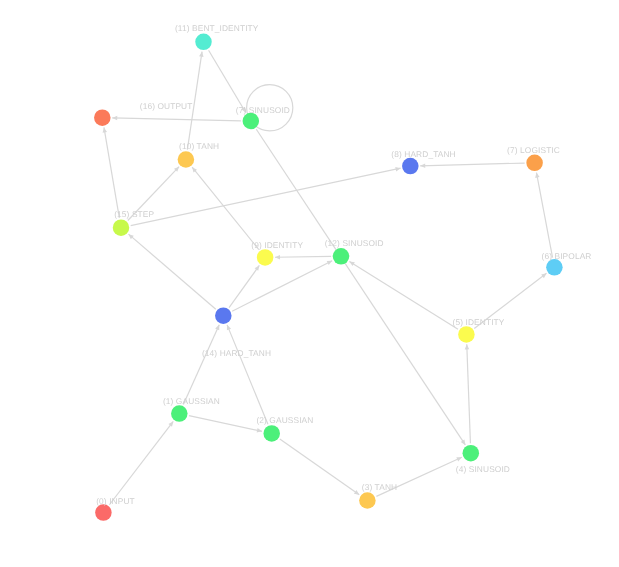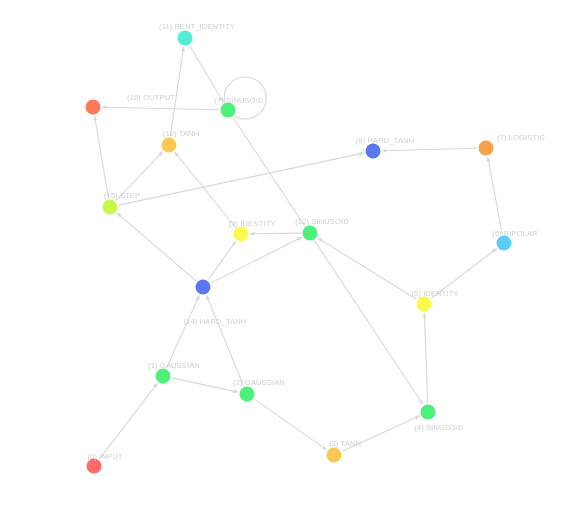--- a/index.html
+++ b/index.html
@@ -113,21 +113,21 @@
       <div class="node-label" style="left: 259px; top: 382px;">(2) GAUSSIAN</div>
       <div class="node" title="(3) TANH" style="left: 334px; top: 455px; width: 15px; height: 15px; background: rgb(253, 200, 81);"></div>
       <div class="node-label" style="left: 345px; top: 443px;">(3) TANH</div>
       <div class="node" title="(4) SINUSOID" style="left: 428px; top: 412px; width: 15px; height: 15px; background: rgb(76, 240, 122);"></div>
       <div class="node-label" style="left: 439px; top: 401px; margin-top: 26px;">(4) SINUSOID</div>
       <div class="node" title="(5) IDENTITY" style="left: 424px; top: 304px; width: 15px; height: 15px; background: rgb(251, 251, 78);"></div>
       <div class="node-label" style="left: 435px; top: 293px;">(5) IDENTITY</div>
       <div class="node" title="(6) BIPOLAR" style="left: 504px; top: 243px; width: 15px; height: 15px; background: rgb(94, 205, 245);"></div>
       <div class="node-label" style="left: 515px; top: 233px; text-align: center;">(6) BIPOLAR</div>
       <div class="node" title="(7) LOGISTIC" style="left: 486px; top: 148px; width: 15px; height: 15px; background: rgb(251, 160, 74);"></div>
-      <div class="node-label" style="left: 521px; top: 137px;">(7) LOGISTIC</div>
+      <div class="node-label" style="left: 485px; top: 137px;">(7) LOGISTIC</div>
       <div class="node" title="(8) HARD_TANH" style="left: 373px; top: 151px; width: 15px; height: 15px; background: rgb(90, 120, 239);"></div>
       <div class="node-label" style="left: 385px; top: 140px;">(8) HARD_TANH</div>
       <div class="node" title="(9) IDENTITY" style="left: 241px; top: 234px; width: 15px; height: 15px; background: rgb(251, 251, 78);"></div>
       <div class="node-label" style="left: 252px; top: 223px;">(9) IDENTITY</div>
       <div class="node" title="(10) TANH" style="left: 169px; top: 145px; width: 15px; height: 15px; background: rgb(253, 200, 81);"></div>
       <div class="node-label" style="left: 181px; top: 133px;">(10) TANH</div>
       <div class="node" title="(11) BENT_IDENTITY" style="left: 185px; top: 38px; width: 15px; height: 15px; background: rgb(84, 236, 210);"></div>
       <div class="node-label" style="left: 197px; top: 26px;">(11) BENT_IDENTITY</div>
       <div class="node" title="(12) SINUSOID" style="left: 228px; top: 110px; width: 15px; height: 15px; background: rgb(76, 240, 122);"></div>
       <div class="node-label" style="left: 239px; top: 100px;">(7) SINUSOID</div>

